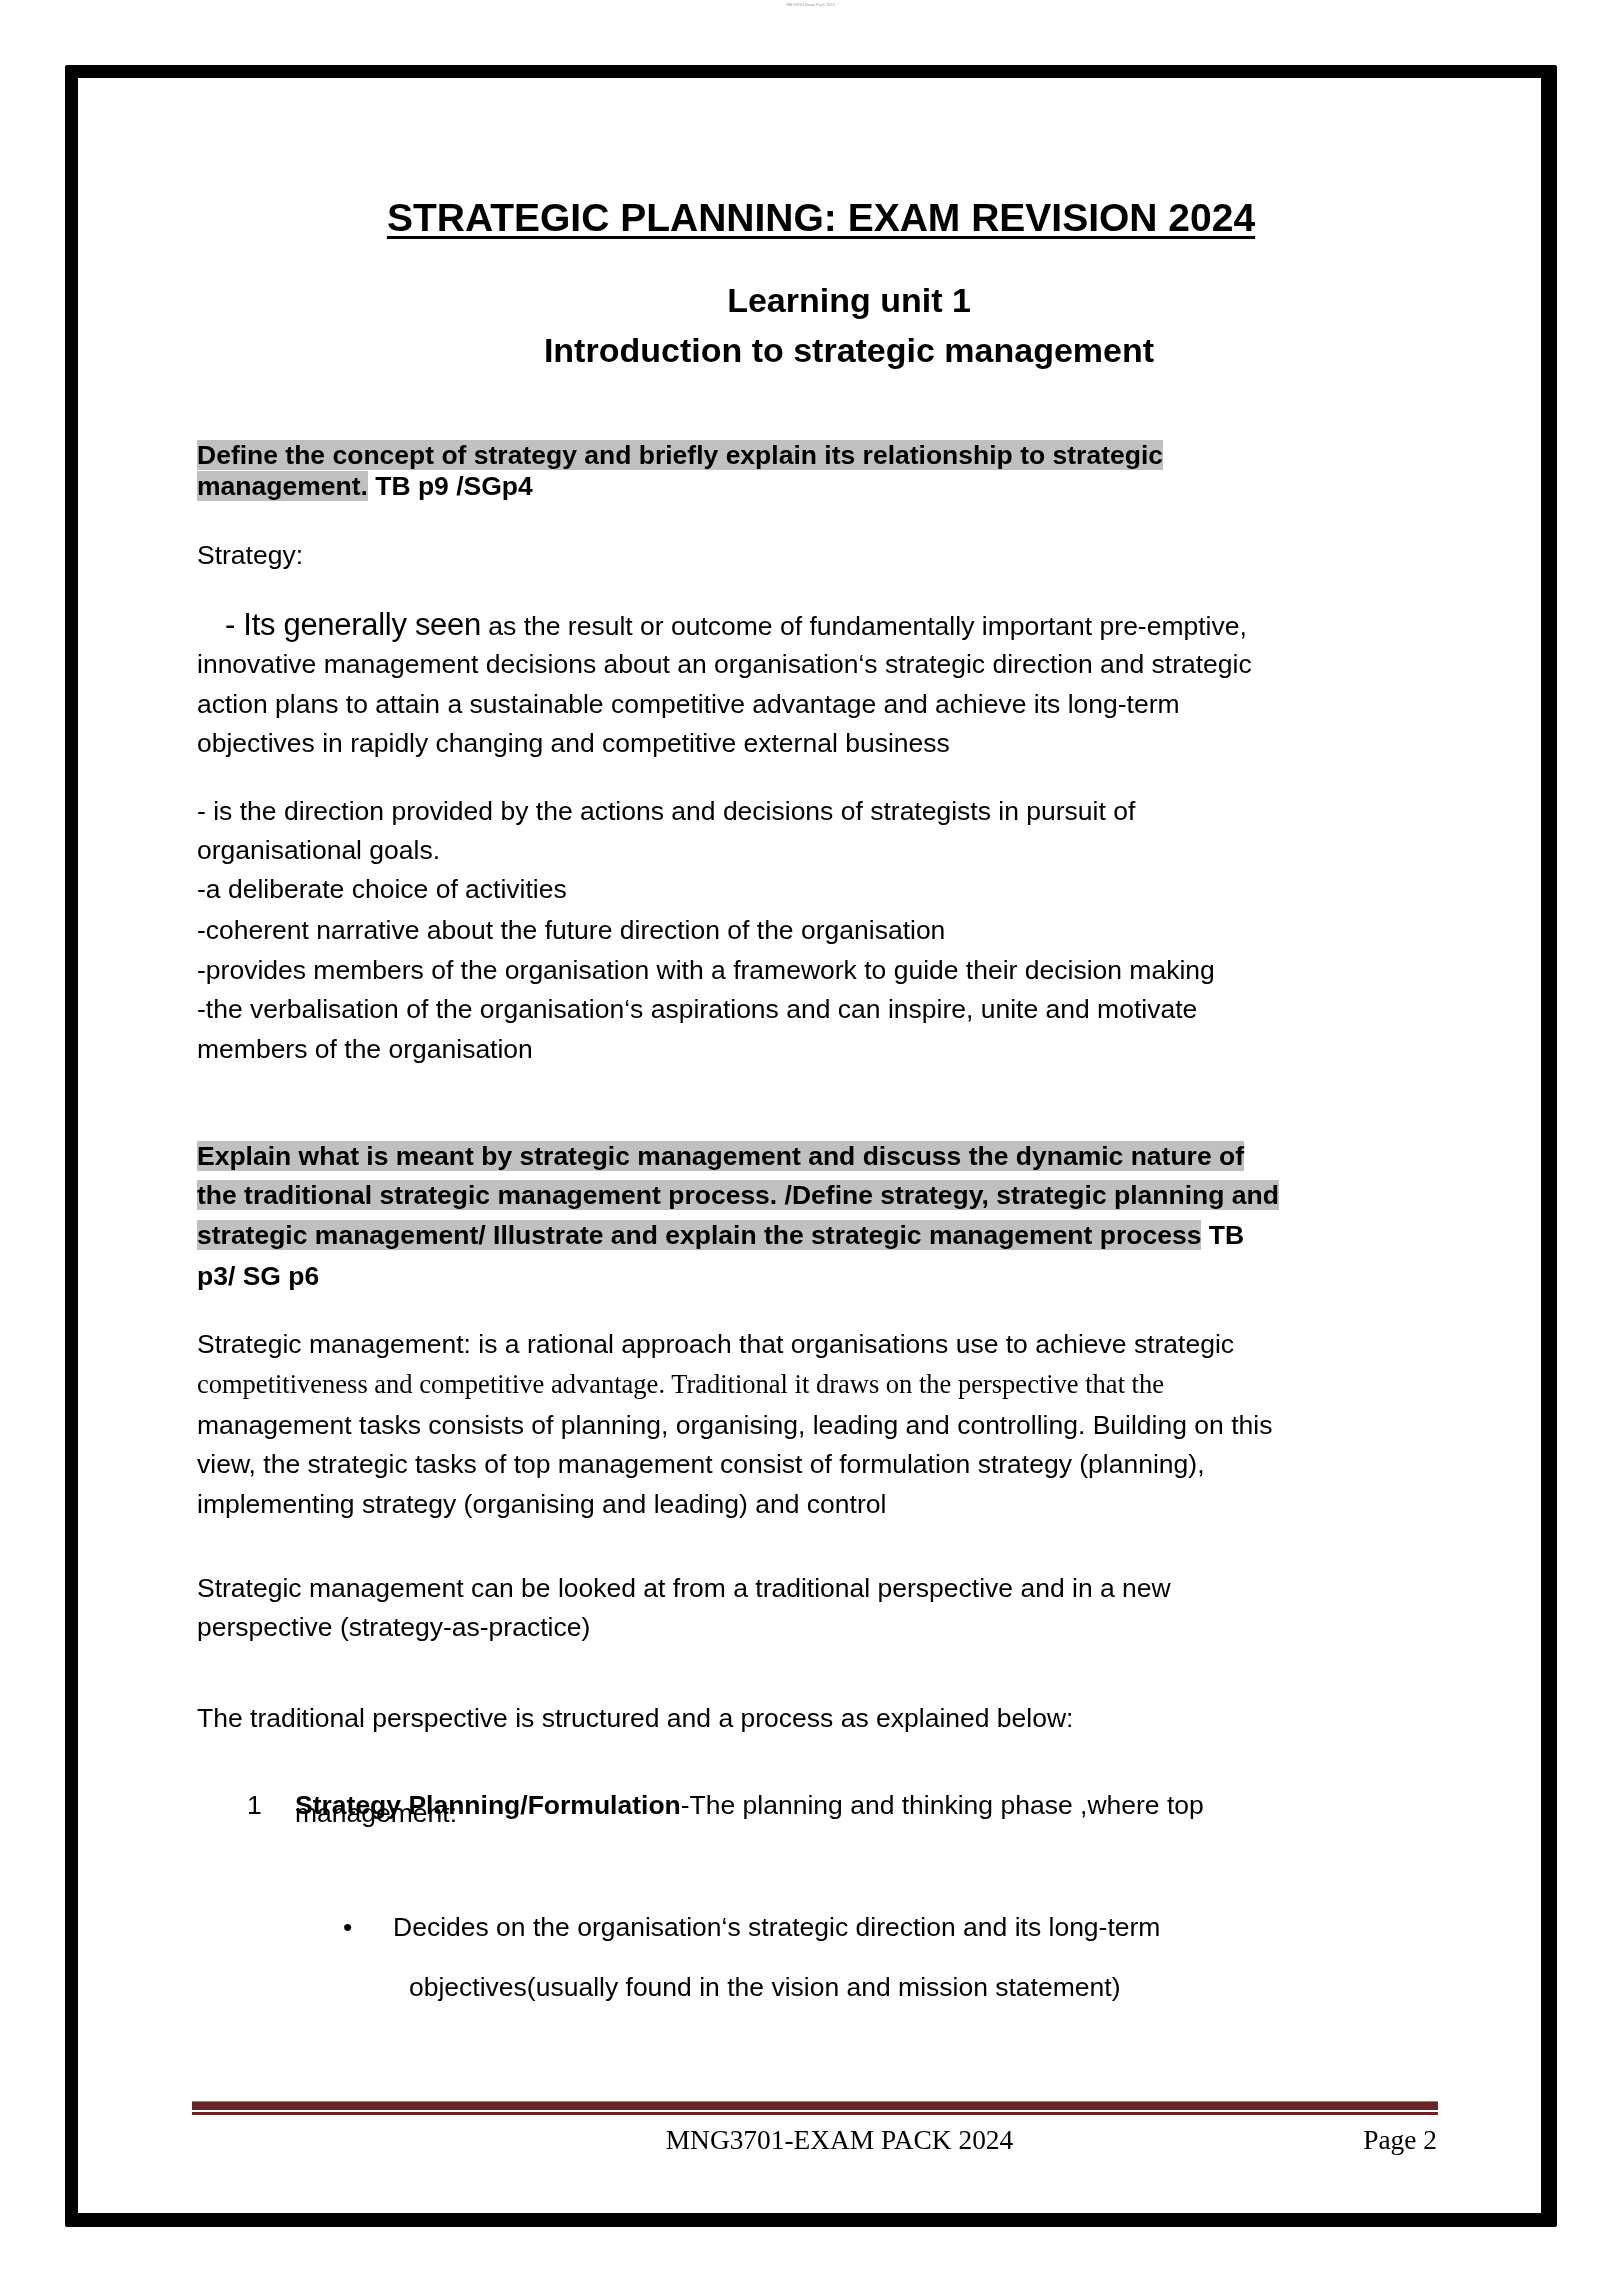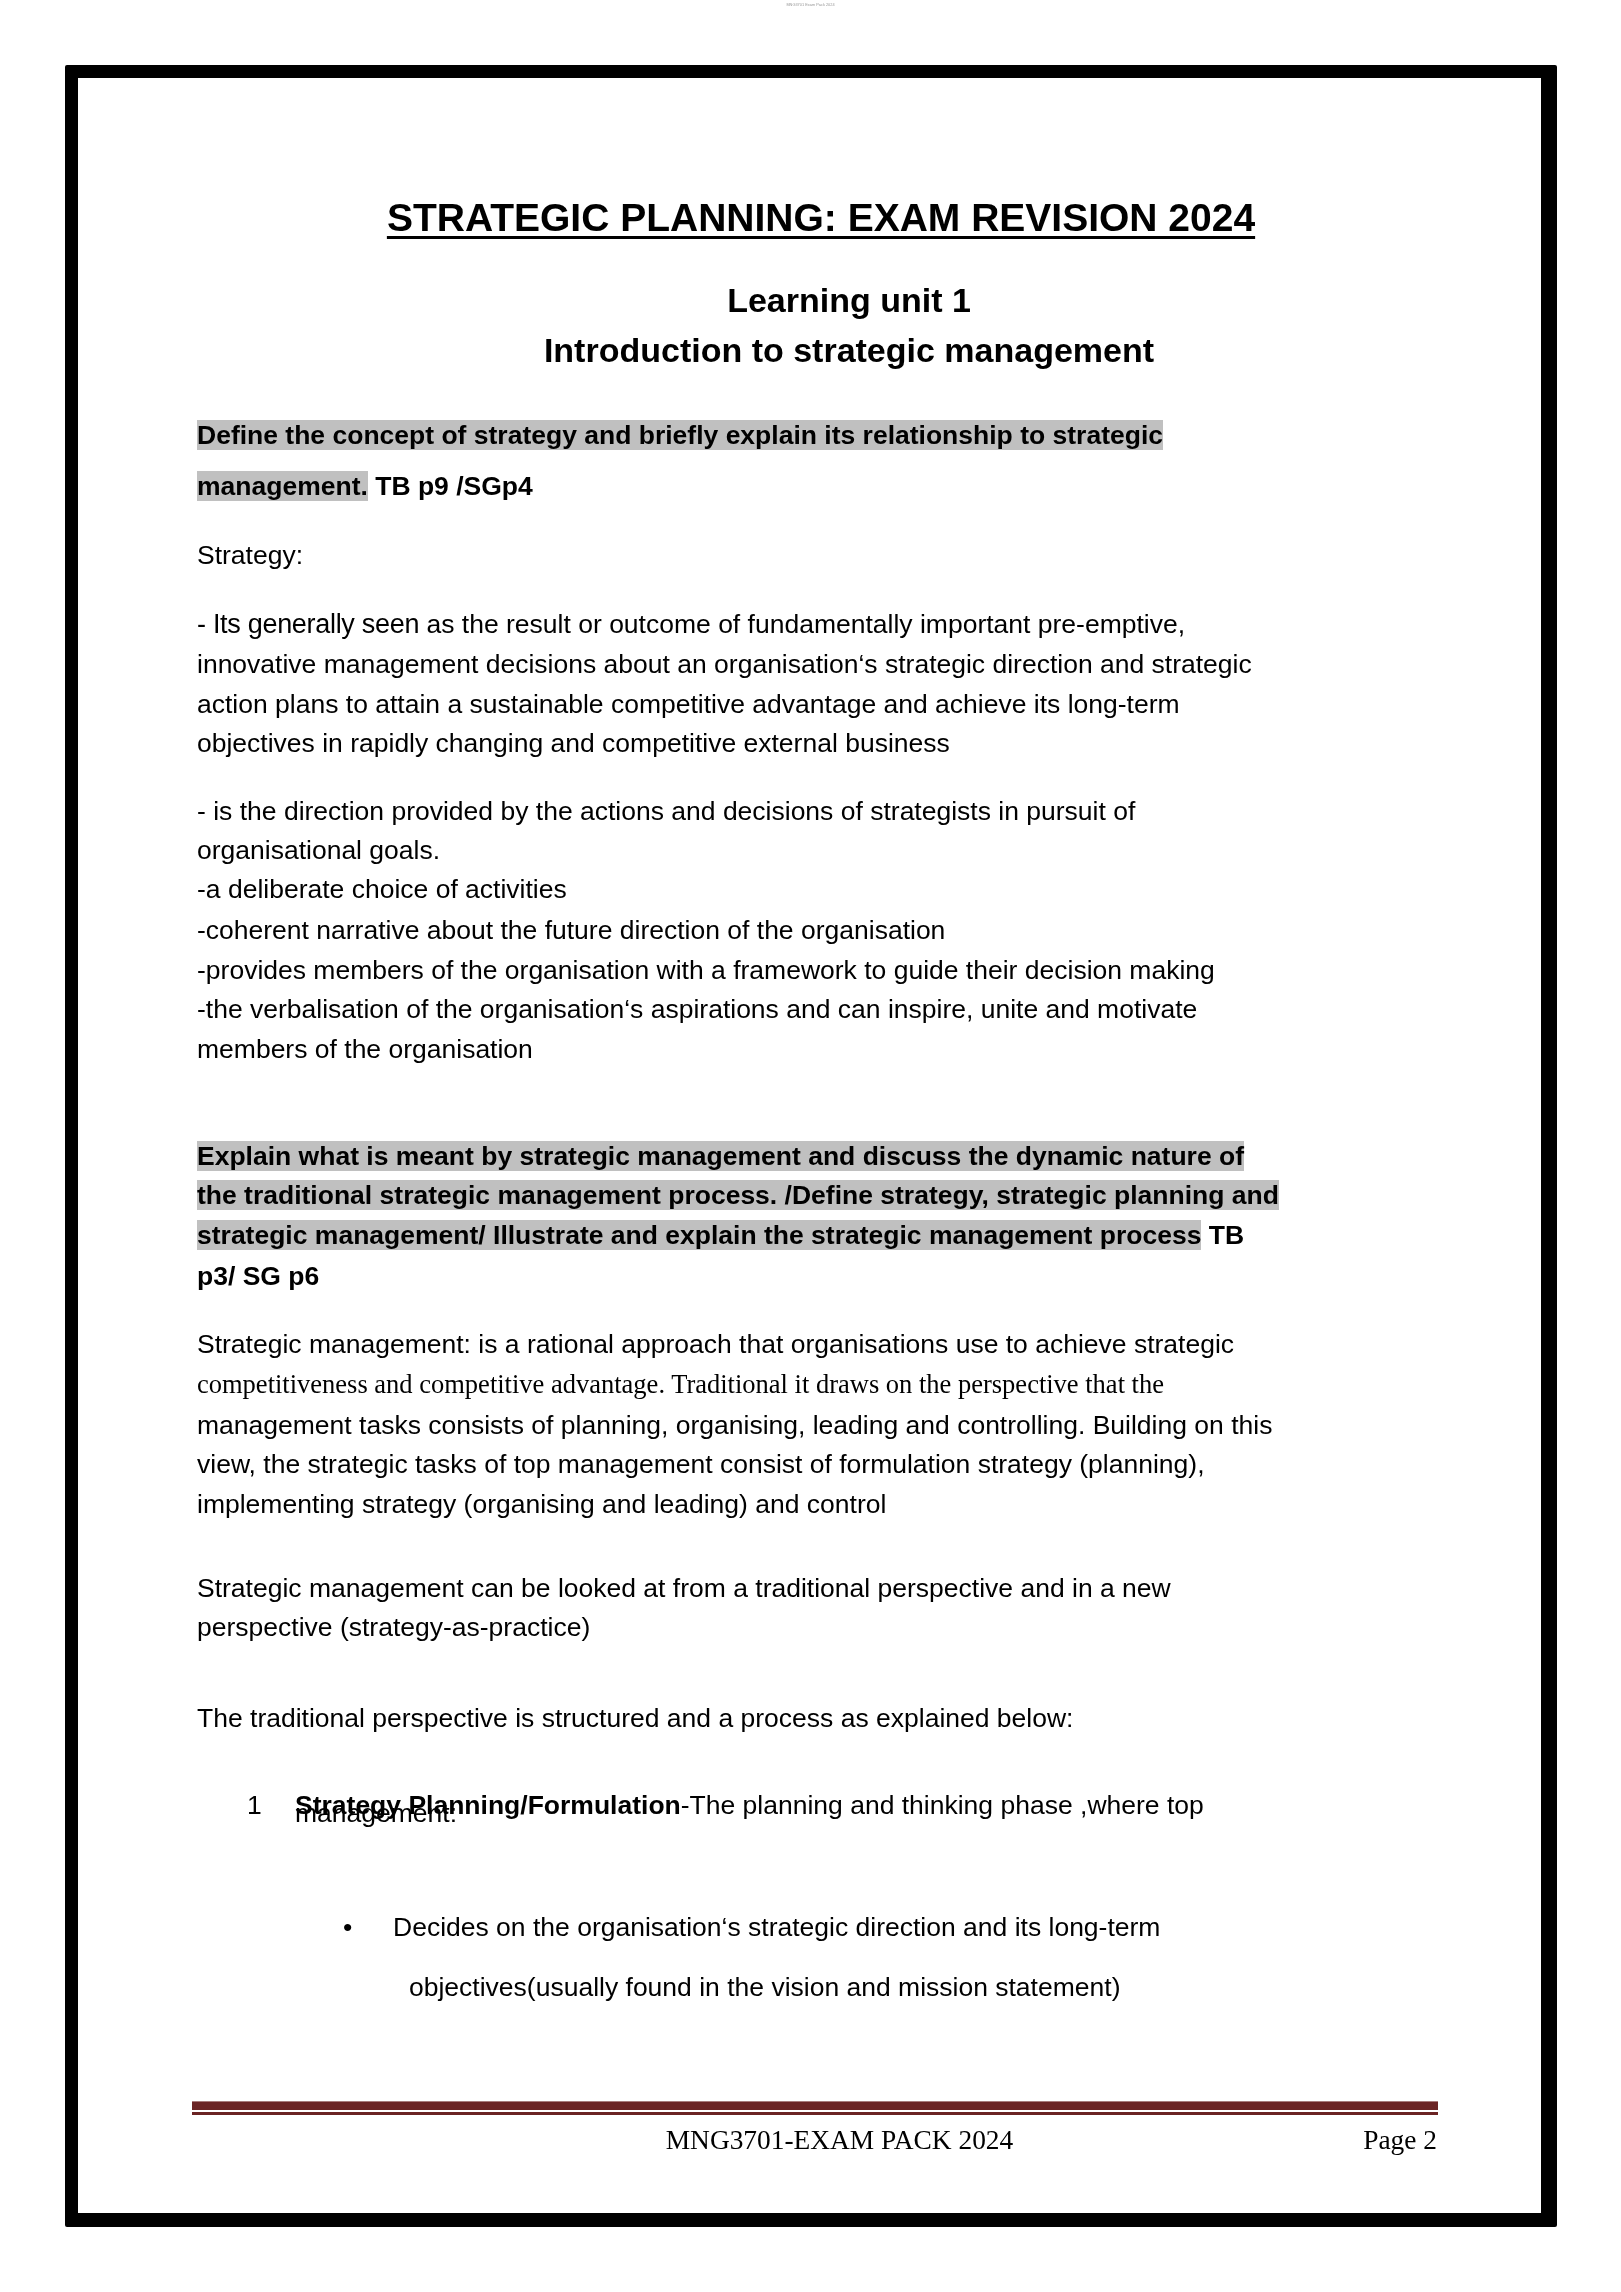--- a/index.html
+++ b/index.html
@@ -10,42 +10,42 @@
     .border-outer { position: absolute; left: 65px; top: 65px; width: 1492px; height: 2162px;
                     background: #000; border-radius: 2px; }
     .border-inner { position: absolute; left: 78px; top: 78px; width: 1463px; height: 2135px;
                     background: #fff; }
     .line { position: absolute; left: 197px; white-space: nowrap; font-size: 26.5px; line-height: 39px; }
     .center { left: 12px; width: 1618px; text-align: center; }
     .title { font-size: 39px; font-weight: bold; text-decoration: underline; text-decoration-thickness: 2.9px; text-underline-offset: 4.9px; }
     .h2 { font-size: 34px; font-weight: bold; line-height: 45px; padding-left: 28px; }
     .b { font-weight: bold; }
     .hl { background: #c0c0c0; }
-    .calibri { font-family: "Liberation Sans", sans-serif; font-size: 27px; letter-spacing: -0.3px; }
+    .calibri { font-family: "Liberation Sans", sans-serif; font-size: 31px; letter-spacing: -0.3px; margin-left: 28px; }
     .indent1 { left: 295px; }
     .indent2 { left: 393px; }
     .footer-rule-thick { position: absolute; left: 192px; top: 2101px; width: 1246px; height: 7.8px; background: #6b2424; border-top: 1px solid #a87b7b; }
     .footer-rule-thin { position: absolute; left: 192px; top: 2112px; width: 1246px; height: 2.9px; background: #6b2424; }
     .footer-text { position: absolute; top: 2123px; font-family: "Liberation Serif", serif; font-size: 27.4px; line-height: 35px; }
     .footer-center { left: 0; width: 1621px; text-align: center; padding-left: 29px; }
     .footer-page { left: 1349px; width: 88px; text-align: right; }
   </style>
 </head>
 <body>
 
 <div class="page-mark">MNG3701 Exam Pack 2024</div>
 
 <div class="border-outer"></div>
 <div class="border-inner"></div>
 
 <div class="line center title" style="top:192px; line-height:51px;">STRATEGIC PLANNING: EXAM REVISION 2024</div>
 <div class="line center h2" style="top:278px;">Learning unit 1</div>
 <div class="line center h2" style="top:328px;">Introduction to strategic management</div>
 
-<div class="line b" style="top:416px;">
+<div class="line b" style="top:436px;">
   <span class="hl">Define the concept of strategy and briefly explain its relationship to strategic</span>
 </div>
 <div class="line b" style="top:467px;">
   <span class="hl">management.</span><span> TB p9 /SGp4</span>
 </div>
 
 <div class="line" style="top:536px;">Strategy:</div>
 
 <div class="line" style="top:605px;">
   <span class="calibri">- Its generally seen</span><span> as the result or outcome of fundamentally important pre-emptive,</span>

